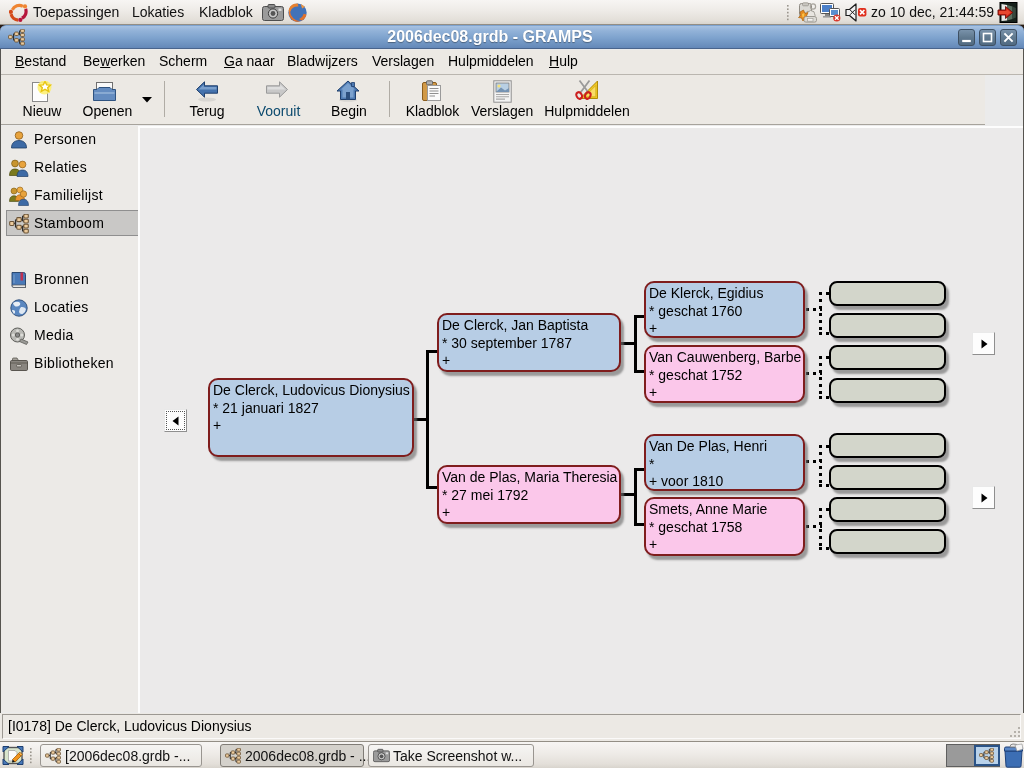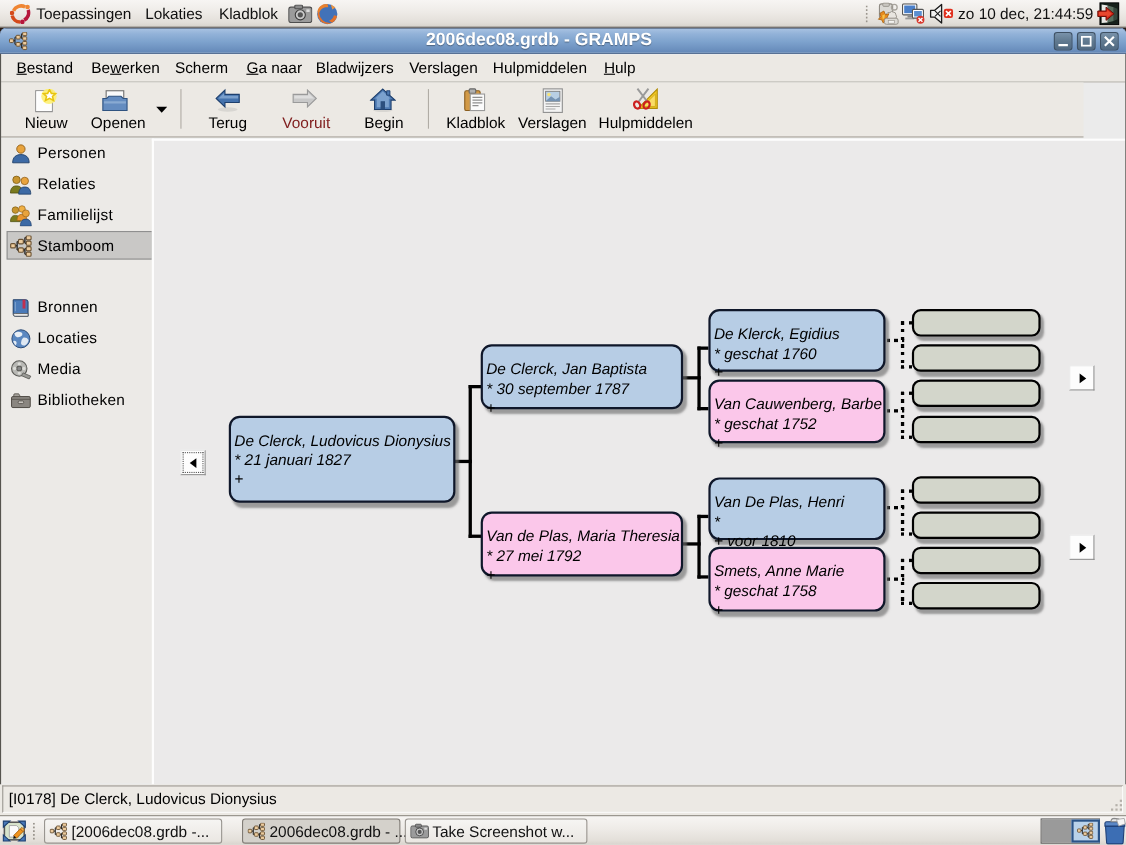--- a/index.html
+++ b/index.html
@@ -32,22 +32,22 @@
 #sidebar{position:absolute;left:1px;top:126px;width:137px;height:586px;background:#eceae7;}
 .srow{position:absolute;left:0;width:137px;height:28px;}
 .srow .lbl{position:absolute;left:33px;top:5px;font-size:14px;letter-spacing:.3px;}
 .srow svg{position:absolute;left:8px;top:4px;}
 #sel{position:absolute;left:5px;top:84px;width:133px;height:26px;background:#c9c8c6;
  border:1px solid #8f8f8f;}
 
 #canvas{position:absolute;left:138px;top:126px;width:885px;height:587px;background:#ebeaea;
  border-left:2px solid #fdfdfd;border-top:2px solid #fdfdfd;}
 
-.tbox{position:absolute;border:2px solid #0f172a;border-radius:10px;
- box-shadow:3px 4px 2px rgba(110,110,110,.65);padding:12px 0 0 3px;line-height:17.5px;font-size:14px;white-space:nowrap;font-style:italic;}
+.tbox{position:absolute;border:2px solid #7f1d1d;border-radius:10px;
+ box-shadow:3px 4px 2px rgba(110,110,110,.65);padding:2px 0 0 3px;line-height:17.5px;font-size:14px;white-space:nowrap;}
 .blue{background:#b7cde5;}
 .pink{background:#fbc7ea;}
 .ebox{position:absolute;width:117px;height:25px;border:2px solid #000;border-radius:8px;
  background:#d3d6cb;box-shadow:3px 4px 2px rgba(110,110,110,.65);}
 .hline{position:absolute;background:#000;height:3px;}
 .vline{position:absolute;background:#000;width:3px;}
 .dvline{position:absolute;width:3px;background:repeating-linear-gradient(180deg,#000 0 3px,rgba(0,0,0,0) 3px 7px);}
 .dhline{position:absolute;height:3px;background:repeating-linear-gradient(90deg,#000 0 3px,rgba(0,0,0,0) 3px 7px);}
 .navbtn{position:absolute;width:23px;height:23px;background:#fdfdfd;border:1px solid;border-color:#e9e9e9 #8f8f8f #8f8f8f #e9e9e9;}
 .navbtn svg{position:absolute;left:3px;top:3px;}
@@ -213,21 +213,21 @@
   <ellipse cx="12" cy="19.5" rx="9" ry="2" fill="#d8d6d2"></ellipse>
   <path d="M1.5 9.5 L9.5 1.8 V5.8 H22.5 V13.2 H9.5 V17.2 Z" fill="#4472ad" stroke="#1e3f6d" stroke-width="1"></path>
   <path d="M3.5 9.5 L8.8 4.5 V7 H21.5 V9.5 Z" fill="#7a9fcc"></path>
  </svg>
  <div class="tbl" style="left:186px;width:40px">Terug</div>
 
  <svg class="abs" style="left:264px;top:5px" width="24" height="22" viewBox="0 0 24 22">
   <path d="M22.5 9.5 L14.5 1.8 V5.8 H1.5 V13.2 H14.5 V17.2 Z" fill="#c8c8c8" stroke="#9a9a9a" stroke-width="1"></path>
   <path d="M20.5 9.5 L15.2 4.5 V7 H2.5 V9.5 Z" fill="#dedede"></path>
  </svg>
- <div class="tbl" style="left:255px;width:45px;color:#7f1d1d">Vooruit</div>
+ <div class="tbl" style="left:255px;width:45px;color:#0c4a6e">Vooruit</div>
 
  <svg class="abs" style="left:335px;top:5px" width="24" height="22" viewBox="0 0 24 22">
   <ellipse cx="12" cy="20" rx="9" ry="1.8" fill="#d8d6d2"></ellipse>
   <path d="M12 1 L23 11 H19.5 V19.5 H4.5 V11 H1 Z" fill="#4e7ab2" stroke="#1e3f6d"></path>
   <path d="M12 3 L19 9.5 H17.5 V17.5 H6.5 V9.5 H5 Z" fill="#7ba1ce"></path>
   <rect x="10" y="12" width="4" height="7.5" fill="#2c4f7e"></rect>
   <path d="M15.5 2.5 h3 v4 h-3 z" fill="#4e7ab2" stroke="#1e3f6d" stroke-width=".8"></path>
  </svg>
  <div class="tbl" style="left:330px;width:36px">Begin</div>
  <div class="tsep" style="left:388px"></div>

